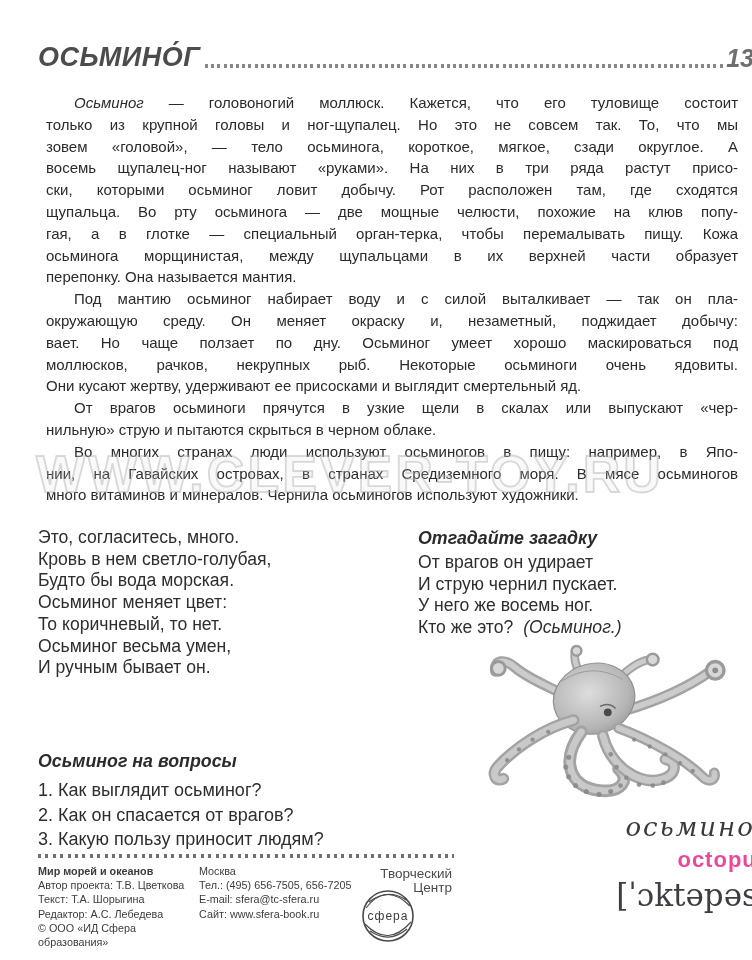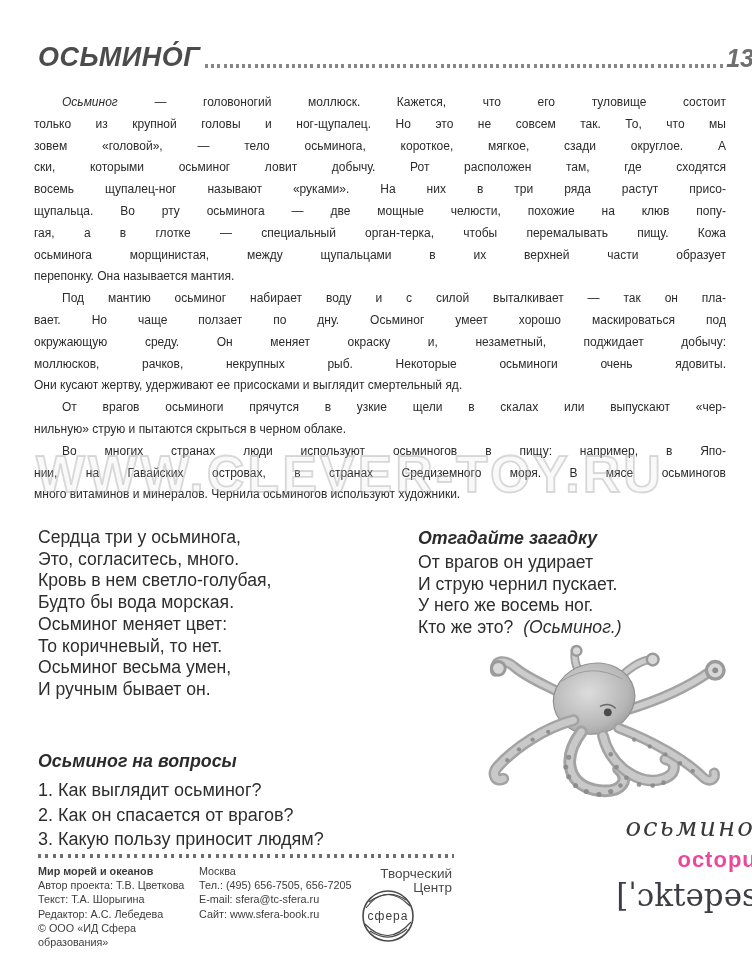--- a/index.html
+++ b/index.html
@@ -9,21 +9,21 @@
     background:linear-gradient(to right,rgba(255,255,255,0),rgba(110,110,110,0.28));}
 
   
   .header{position:absolute;left:38px;right:26px;top:42px;display:flex;align-items:flex-end;}
   .title{font-size:27px;font-weight:bold;font-style:italic;color:#4c4c4c;letter-spacing:.5px;white-space:nowrap;}
   .leader{flex:1;height:4px;margin:0 3px 5px 5px;
     background-image:repeating-linear-gradient(to right,#878787 0 3px,transparent 3px 6.2px);}
   .pagenum{font-size:25px;font-weight:bold;font-style:italic;color:#6e6e6e;}
 
   
-  .article{position:absolute;left:34px;width:692px;top:92px;font-size:12px;line-height:21.8px;color:#2b2b2b;}
+  .article{position:absolute;left:46px;width:692px;top:92px;font-size:15px;line-height:21.8px;color:#2b2b2b;}
   .para{margin:0;}
   .line{text-align:justify;}
   .jl{text-align-last:justify;}
   .para .line:first-child{text-indent:28px;}
 
   
   .watermark{position:absolute;left:36px;top:444px;z-index:3;white-space:nowrap;pointer-events:none;
     font-size:52px;font-weight:bold;letter-spacing:3px;
     color:rgba(215,215,215,0.14);-webkit-text-stroke:1.8px rgba(168,168,168,0.42);}
 
@@ -64,50 +64,49 @@
     <span class="title">ОСЬМИНО́Г</span>
     <span class="leader"></span>
     <span class="pagenum">13</span>
   </div>
 
   <div class="article">
       <div class="para">
         <div class="line jl"><i>Осьминог</i> — головоногий моллюск. Кажется, что его туловище состоит</div>
         <div class="line jl">только из крупной головы и ног-щупалец. Но это не совсем так. То, что мы</div>
         <div class="line jl">зовем «головой», — тело осьминога, короткое, мягкое, сзади округлое. А</div>
+        <div class="line jl">восемь щупалец-ног называют «руками». На них в три ряда растут присо-</div>
         <div class="line jl">ски, которыми осьминог ловит добычу. Рот расположен там, где сходятся</div>
-        <div class="line jl">восемь щупалец-ног называют «руками». На них в три ряда растут присо-</div>
         <div class="line jl">щупальца. Во рту осьминога — две мощные челюсти, похожие на клюв попу-</div>
         <div class="line jl">гая, а в глотке — специальный орган-терка, чтобы перемалывать пищу. Кожа</div>
         <div class="line jl">осьминога морщинистая, между щупальцами в их верхней части образует</div>
         <div class="line">перепонку. Она называется мантия.</div>
       </div>
       <div class="para">
         <div class="line jl">Под мантию осьминог набирает воду и с силой выталкивает — так он пла-</div>
+        <div class="line jl">окружающую среду. Он меняет окраску и, незаметный, поджидает добычу:</div>
         <div class="line jl">вает. Но чаще ползает по дну. Осьминог умеет хорошо маскироваться под</div>
-        <div class="line jl">окружающую среду. Он меняет окраску и, незаметный, поджидает добычу:</div>
         <div class="line jl">моллюсков, рачков, некрупных рыб. Некоторые осьминоги очень ядовиты.</div>
         <div class="line">Они кусают жертву, удерживают ее присосками и выглядит смертельный яд.</div>
       </div>
       <div class="para">
         <div class="line jl">От врагов осьминоги прячутся в узкие щели в скалах или выпускают «чер-</div>
         <div class="line">нильную» струю и пытаются скрыться в черном облаке.</div>
       </div>
       <div class="para">
         <div class="line jl">Во многих странах люди используют осьминогов в пищу: например, в Япо-</div>
         <div class="line jl">нии, на Гавайских островах, в странах Средиземного моря. В мясе осьминогов</div>
         <div class="line">много витаминов и минералов. Чернила осьминогов используют художники.</div>
       </div>
     </div>
 
   <div class="watermark">WWW.CLEVER-TOY.RU</div>
 
   <div class="poem">
     <div>
-        <div>Сердца три у осьминога,</div>
         <div>Это, согласитесь, много.</div>
         <div>Кровь в нем светло-голубая,</div>
         <div>Будто бы вода морская.</div>
         <div>Осьминог меняет цвет:</div>
         <div>То коричневый, то нет.</div>
         <div>Осьминог весьма умен,</div>
         <div>И ручным бывает он.</div>
       </div>
   </div>
 

